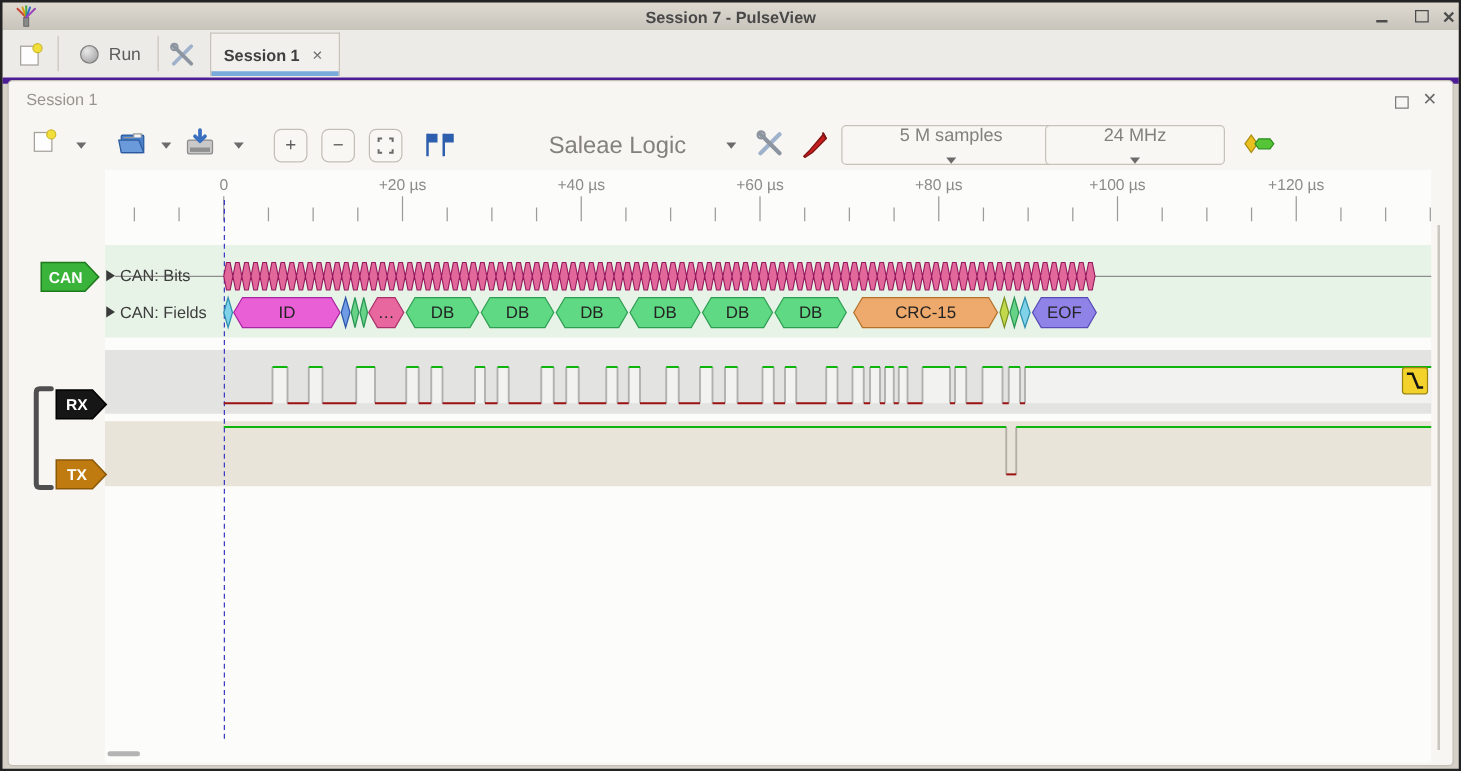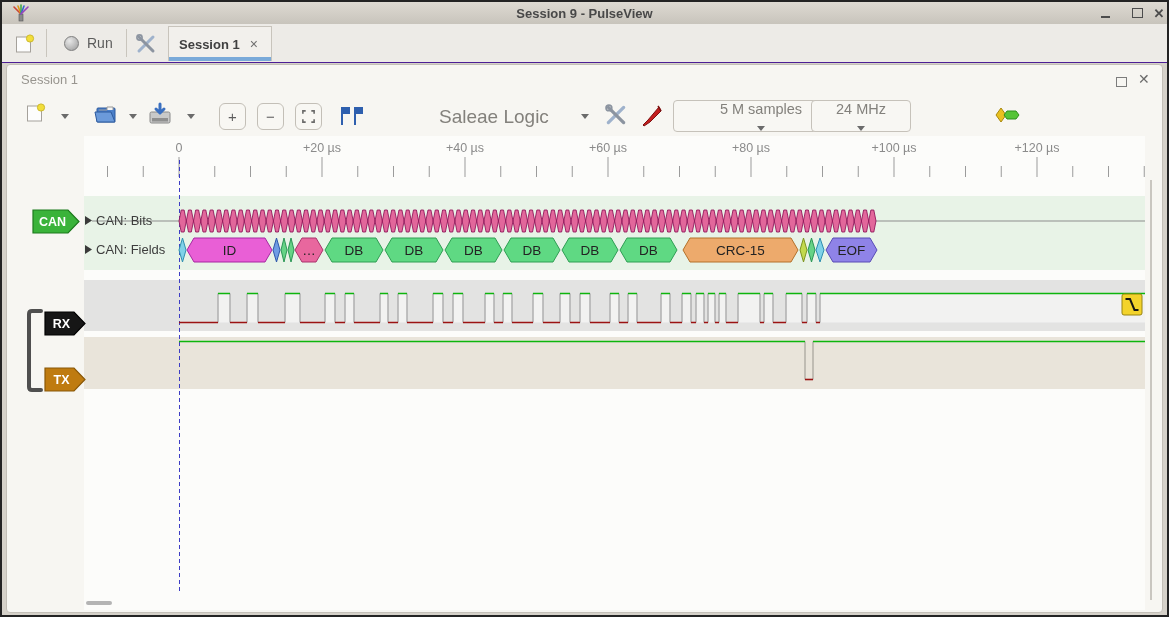--- a/index.html
+++ b/index.html
@@ -10,21 +10,21 @@
   .titlebar{position:absolute;left:2px;top:2px;right:2px;height:22px;
     background:linear-gradient(#dedad2,#c8c4bc);border-bottom:1px solid #a9a59d;
     display:flex;align-items:center;justify-content:center;}
   .title-text{font-size:13px;font-weight:bold;color:#484848;}
   .applogo{position:absolute;left:10px;top:2px;}
   .winctl{position:absolute;top:0;height:22px;display:flex;align-items:center;}
   .ctl-min{left:1094px;width:18px;} .ctl-min i{display:block;width:9px;height:2px;background:#4c4c4c;margin:8px auto 0;}
   .ctl-max{left:1126px;width:18px;} .ctl-max i{display:block;width:9px;height:8px;border:1.5px solid #4c4c4c;margin:0 auto;}
   .ctl-close{left:1148px;width:18px;justify-content:center;font-size:13px;font-weight:bold;color:#4c4c4c;}
   
-  .mtb{position:absolute;left:2px;top:24px;right:2px;height:38px;background:#edebe7;border-bottom:1px solid #4c1d95;}
+  .mtb{position:absolute;left:2px;top:24px;right:2px;height:38px;background:#edebe7;border-bottom:5px solid #4c1d95;}
   .mtb .sep{position:absolute;top:5px;width:1px;height:28px;background:#c9c5bd;}
   .newicon{position:absolute;}
   .runbtn{position:absolute;left:56px;top:0;height:38px;display:flex;align-items:center;gap:8px;padding:0 6px;}
   .runorb{width:13px;height:13px;border-radius:50%;border:1px solid #7e7e7e;
     background:radial-gradient(circle at 35% 30%,#e8e8e8,#9a9a9a);}
   .runlbl{font-size:14px;color:#5c5c5c;}
   .tab{position:absolute;left:166px;top:2px;width:104px;height:35px;background:#f2f0ec;
     border:1px solid #c8c4bc;border-bottom:none;box-shadow:inset 0 -4px 0 #7aaad9;
     display:flex;align-items:center;gap:10px;padding:0 10px;box-sizing:border-box;}
   .tab-label{font-size:13px;font-weight:bold;color:#404040;}
@@ -56,21 +56,21 @@
 
   <div class="titlebar">
     <svg class="applogo" width="18" height="18" viewBox="0 0 18 18">
       <rect x="7" y="10" width="4" height="7" fill="#8a8a8a" stroke="#555" stroke-width="0.6"></rect>
       <path d="M9,10 L2,3" stroke="#cc4433" stroke-width="1.6" stroke-linecap="round"></path>
       <path d="M9,10 L6,2" stroke="#dd9911" stroke-width="1.6" stroke-linecap="round"></path>
       <path d="M9,10 L9,1" stroke="#44aa44" stroke-width="1.6" stroke-linecap="round"></path>
       <path d="M9,10 L12,2" stroke="#3366cc" stroke-width="1.6" stroke-linecap="round"></path>
       <path d="M9,10 L16,3" stroke="#9944bb" stroke-width="1.6" stroke-linecap="round"></path>
     </svg>
-    <span class="title-text">Session 9 - PulseView</span>
+    <span class="title-text">Session 7 - PulseView</span>
     <div class="winctl ctl-min">
         <i></i>
       </div>
     <div class="winctl ctl-max">
         <i></i>
       </div>
     <div class="winctl ctl-close">✕</div>
   </div>
 
   <div class="mtb">
@@ -139,21 +139,21 @@
         <circle cx="4.5" cy="4.5" r="2.6" fill="none" stroke="#8c94a0" stroke-width="1.6"></circle>
       </svg>
       <svg class="abs" style="left:632px;top:5px" width="26" height="26" viewBox="0 0 26 26">
         <path d="M4,23 L9,18 L20,5 L22,9 L11,20 L5,24 Z" fill="#c41e1e" stroke="#7e1212"></path>
         <path d="M19,4 l3,5" stroke="#7e1212" stroke-width="1.5"></path>
       </svg>
       <div class="abs combo" style="left:666px;top:3px;width:176px">
         <span>5 M samples</span>
         <span class="chev"></span>
       </div>
-      <div class="abs combo" style="left:804px;top:3px;width:100px">
+      <div class="abs combo" style="left:829px;top:3px;width:144px">
         <span>24 MHz</span>
         <span class="chev"></span>
       </div>
       <svg class="abs" style="left:988px;top:9px" width="28" height="18" viewBox="0 0 28 18">
         <path d="M6,2 L11,9 L6,16 L1,9 Z" fill="#e8c020" stroke="#a8880e"></path>
         <path d="M12,5 h9 l3,4 l-3,4 h-9 l-3,-4 z" fill="#55c437" stroke="#2f8f1f"></path>
       </svg>
     </div>
   </div>
 

